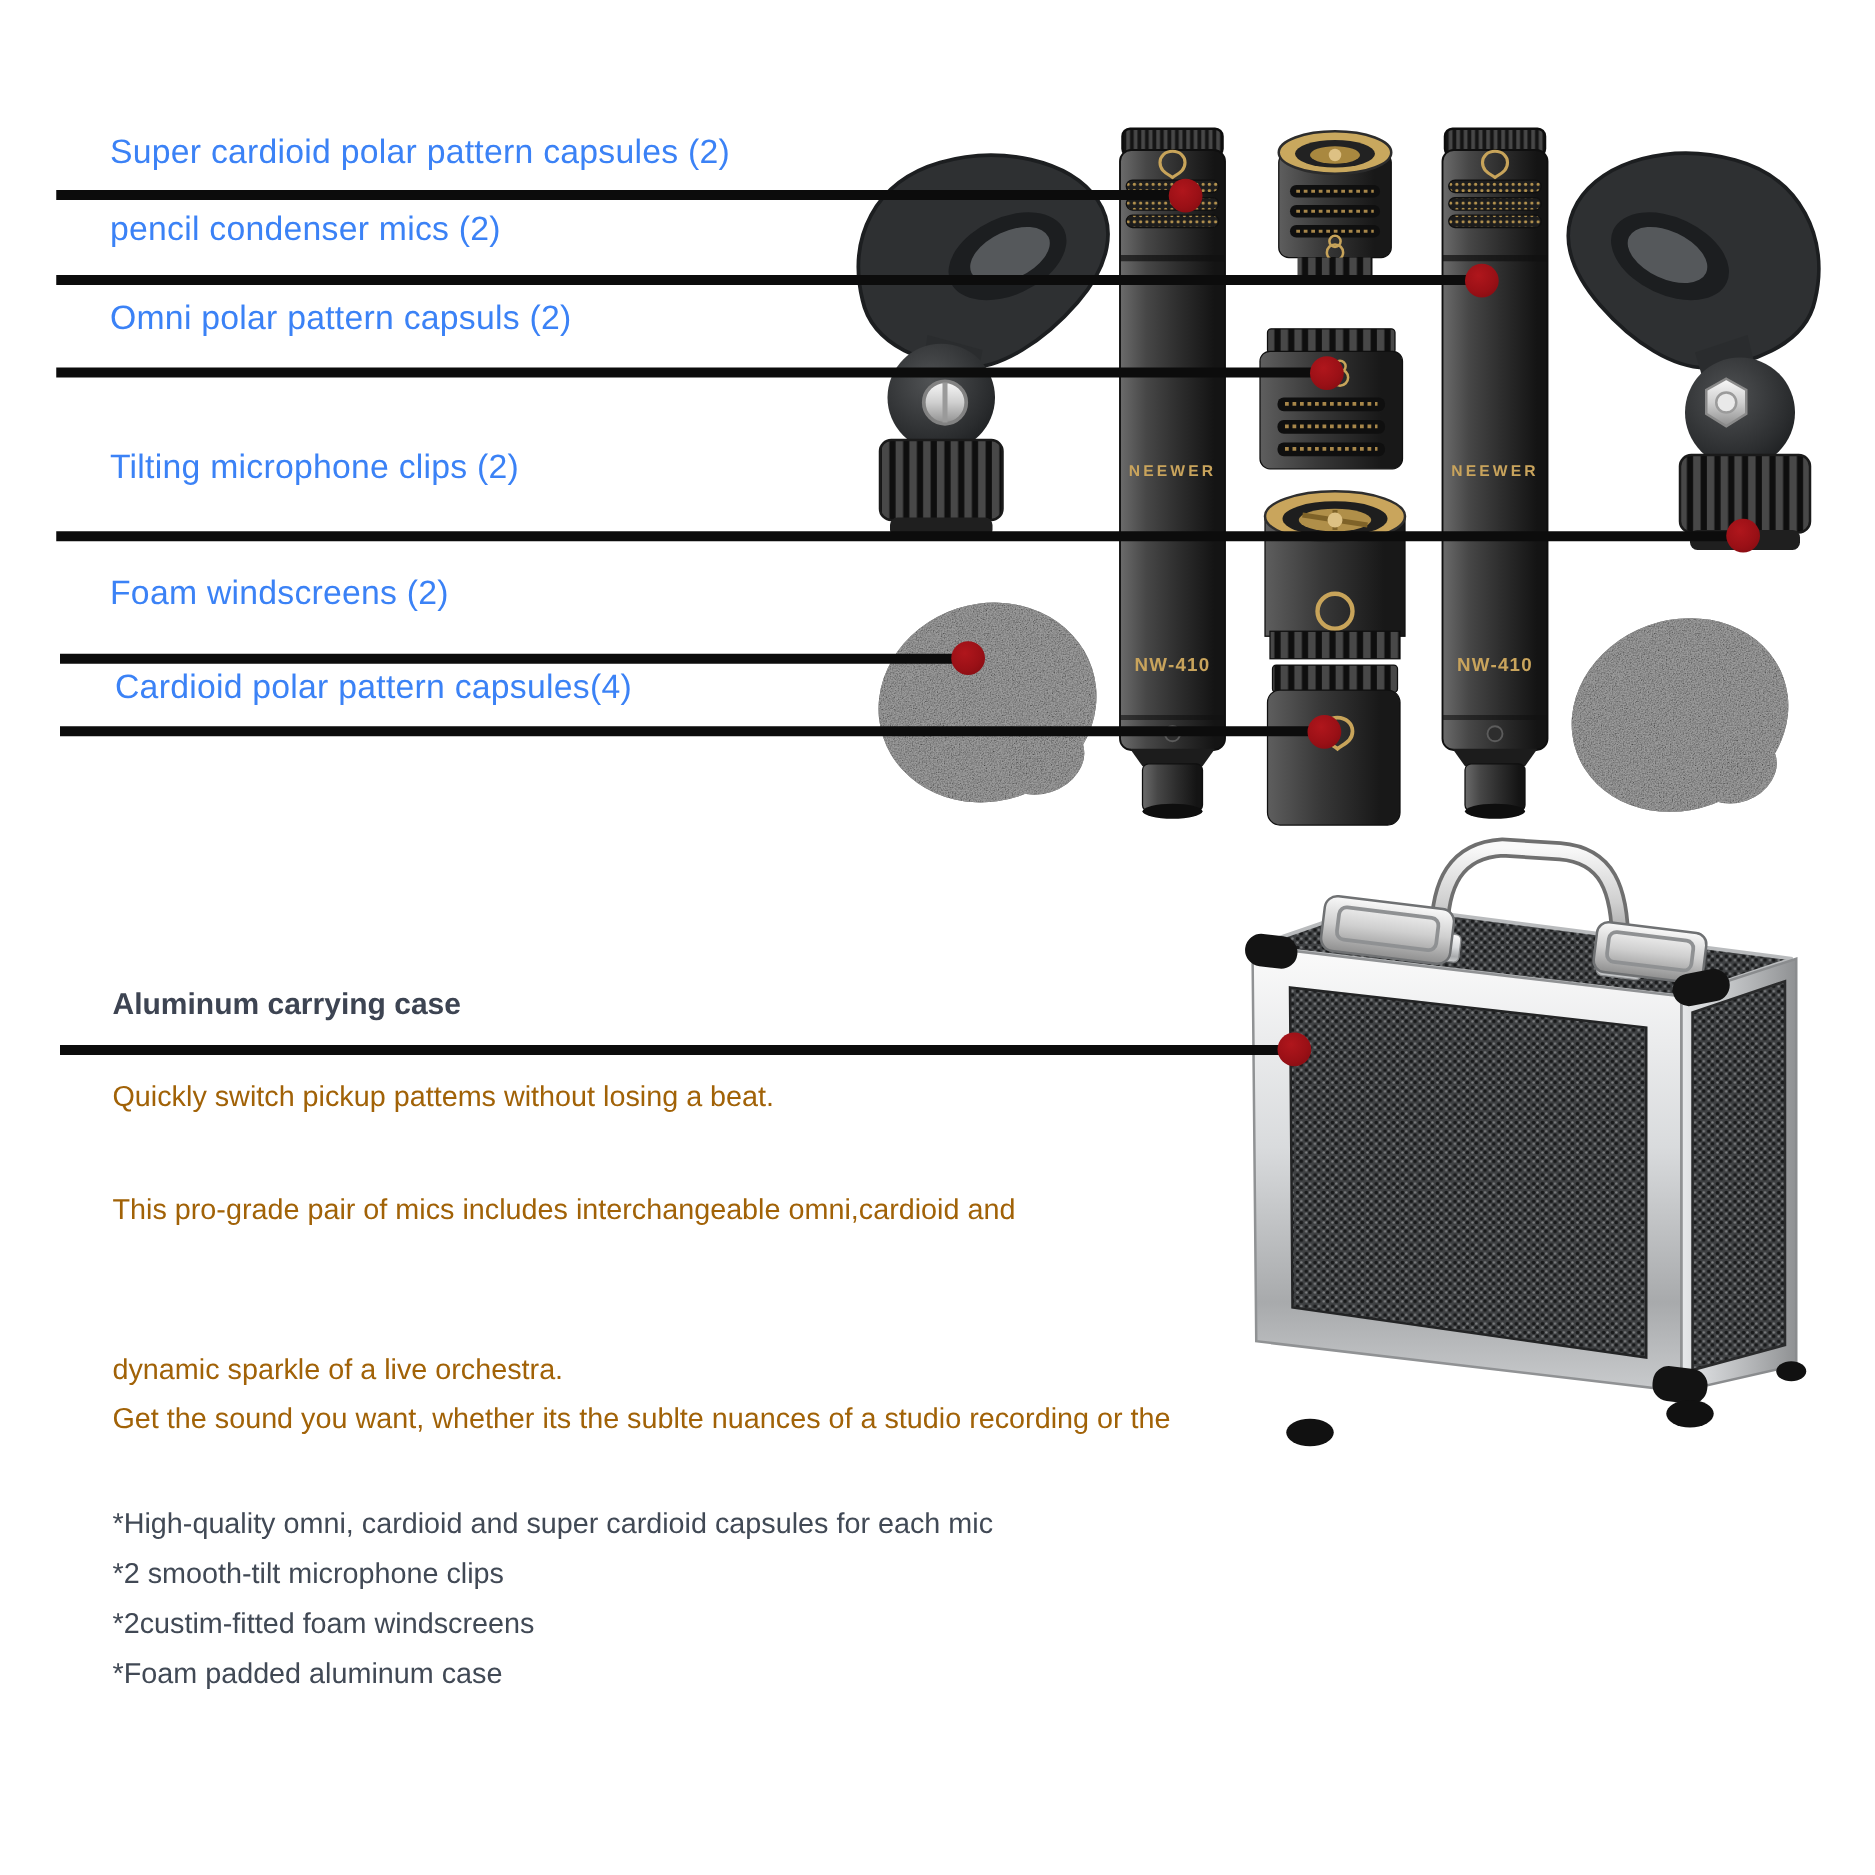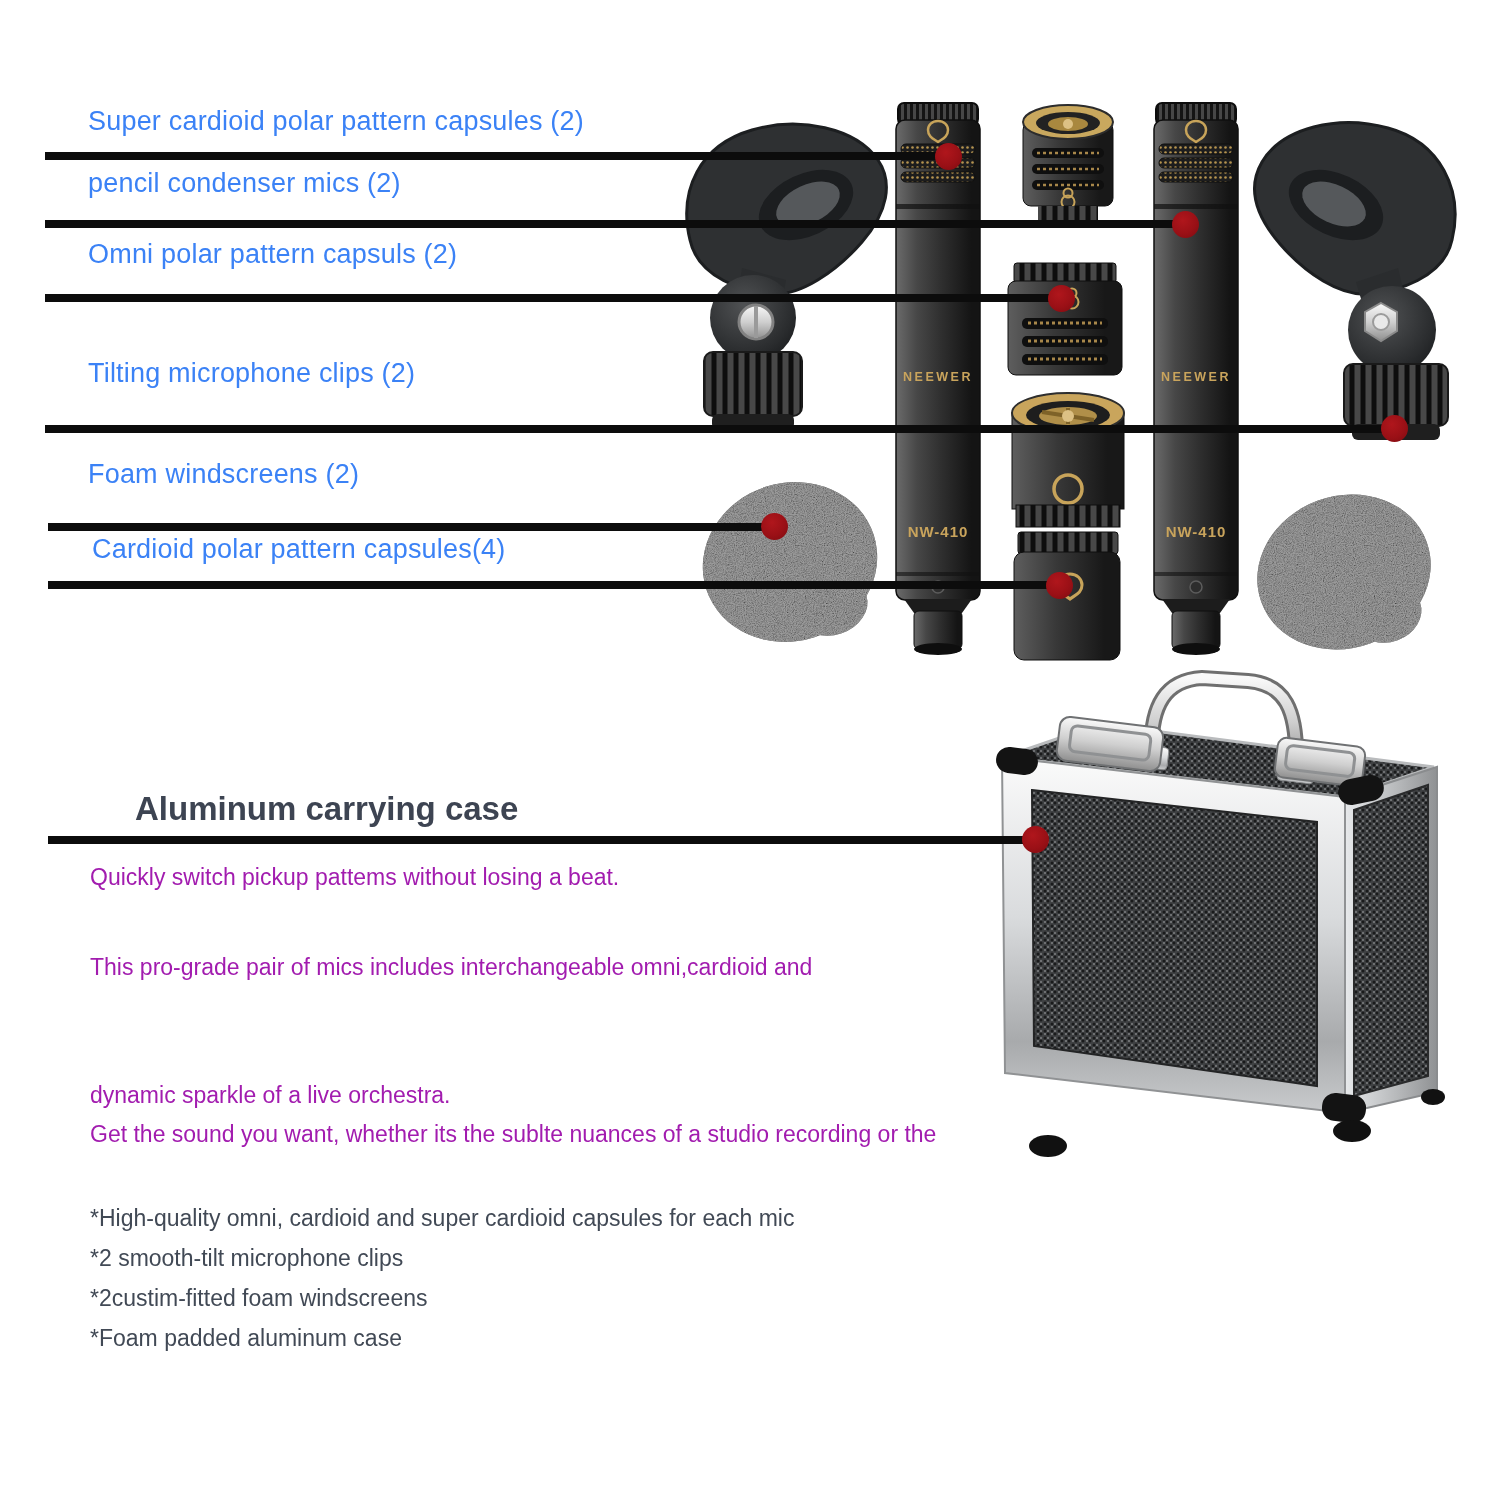--- a/index.html
+++ b/index.html
@@ -2,22 +2,22 @@
 <html><head>
 <meta charset="utf-8">
 <style>
   html,body{margin:0;padding:0;background:#fff;}
   .canvas{position:relative;width:1500px;height:1500px;background:#ffffff;overflow:hidden;
           font-family:"Liberation Sans","DejaVu Sans",sans-serif;}
   .lbl{position:absolute;font-size:27px;color:#3b82f6;letter-spacing:.2px;white-space:nowrap;}
   .line{position:absolute;height:8px;background:#0c0c0c;}
   .dot{position:absolute;width:27px;height:27px;border-radius:50%;
        background:radial-gradient(circle at 40% 35%, #b0161c 0%, #9a1016 55%, #7c0b10 100%);}
-  .heading{position:absolute;font-size:33px;font-weight:bold;color:#3d4452;white-space:nowrap;margin-left:45px;}
-  .para-line{font-size:23px;color:#a21caf;line-height:39px;white-space:nowrap;}
+  .heading{position:absolute;font-size:24px;font-weight:bold;color:#3d4452;white-space:nowrap;}
+  .para-line{font-size:23px;color:#a16207;line-height:39px;white-space:nowrap;}
   .para{position:absolute;}
   .bullets{position:absolute;left:90px;top:1198px;}
   .bullet{font-size:23px;color:#414955;line-height:40px;white-space:nowrap;}
   svg.product{position:absolute;left:0;top:0;}
 </style>
 </head>
 <body>
 
 <div class="canvas">
 

